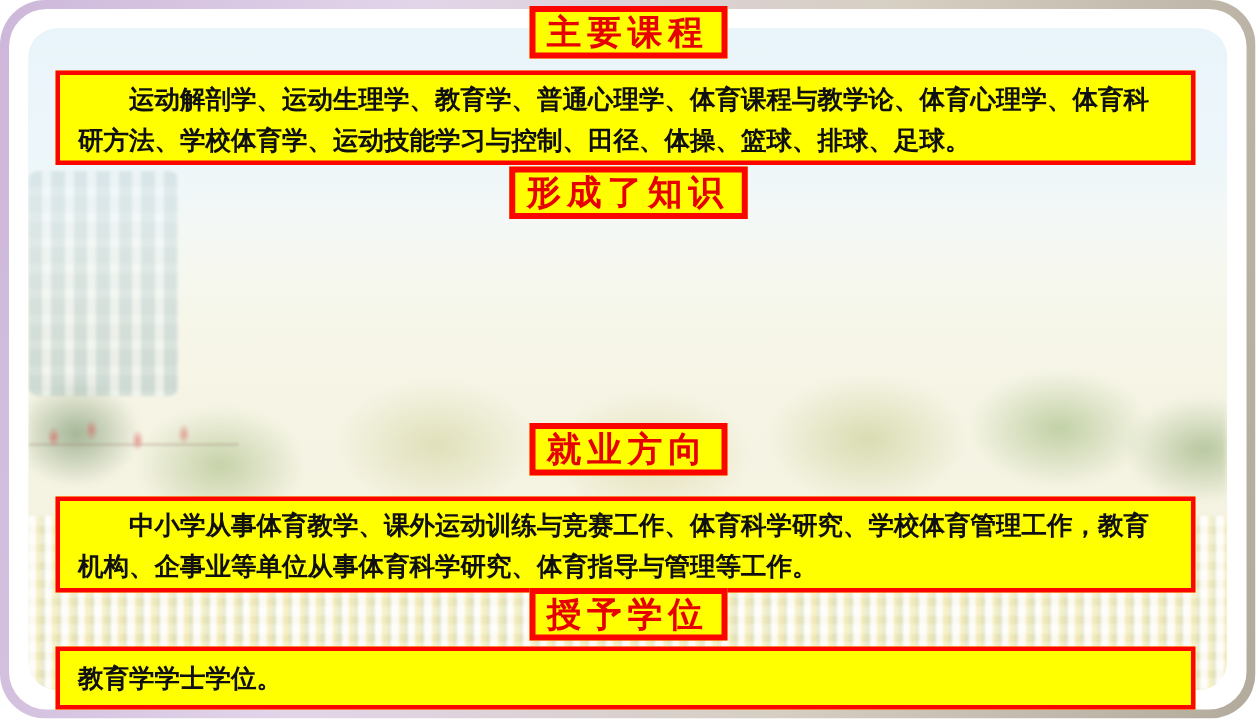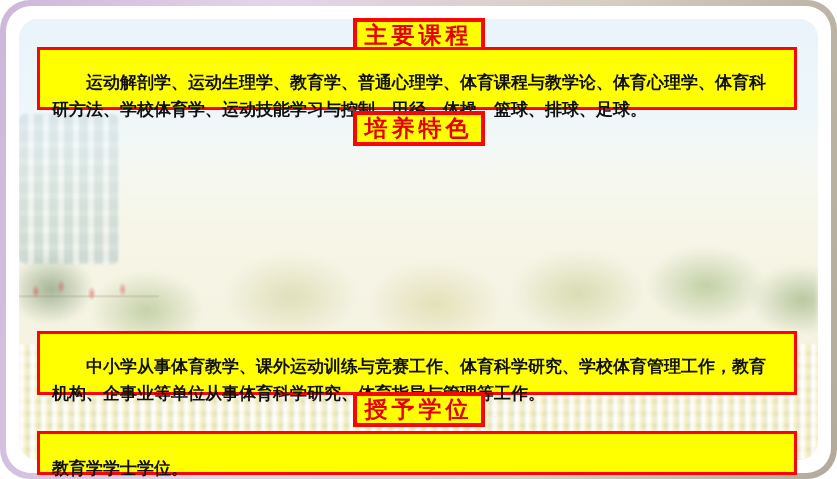--- a/index.html
+++ b/index.html
@@ -42,48 +42,49 @@
     background:linear-gradient(180deg,rgba(255,255,255,.5) 0%,rgba(255,255,255,.55) 28%,rgba(255,255,255,.3) 55%,rgba(255,255,255,.12) 100%);}
 
   .content{position:absolute;inset:0;}
   .badge{position:absolute;left:50%;transform:translateX(-50%);
          background:#ffff00;border:4px solid #fb0500;color:#e60000;
          font-size:23px;font-weight:bold;letter-spacing:4px;line-height:27px;
          padding:0 8px;white-space:nowrap;box-sizing:border-box;}
   .box{position:absolute;left:37px;width:760px;box-sizing:border-box;
        background:#ffff00;border:3px solid #fb0500;
        color:#101010;font-size:17px;line-height:27px;font-weight:600;
-       padding:19px 12px;}
+       padding:3px 12px;}
   .box p{margin:0;text-indent:2em;}
   .box.center p{text-indent:0;text-align:left;line-height:32px;}
 </style>
 </head>
 <body>
 
 <div class="slide">
   <div class="frame">
     <div class="rim">
       <div class="photo">
         <div class="bg-building"></div>
         <div class="bg-trees"></div>
         <div class="bg-flags"></div>
         <div class="bg-crowd"></div>
         <div class="bg-fade"></div>
       </div>
     </div>
   </div>
 
   <div class="content">
-    <div class="badge" style="top:18px">主要课程</div>
+    <div class="badge" style="top:4px">主要课程</div>
     <div class="box" style="top:47px;height:63px">
       <p>运动解剖学、运动生理学、教育学、普通心理学、体育课程与教学论、体育心理学、体育科研方法、学校体育学、运动技能学习与控制、田径、体操、篮球、排球、足球。</p>
     </div>
 
-    <div class="badge" style="top:111px">培养特色</div>
+    <div class="badge" style="top:111px">形成了知识</div>
 
+    <div class="badge" style="top:282px">就业方向</div>
     <div class="box" style="top:331px;height:64px">
       <p>中小学从事体育教学、课外运动训练与竞赛工作、体育科学研究、学校体育管理工作，教育机构、企事业等单位从事体育科学研究、体育指导与管理等工作。</p>
     </div>
 
     <div class="badge" style="top:392px">授予学位</div>
     <div class="box center" style="top:431px;height:42px">
       <p>教育学学士学位。</p>
     </div>
   </div>
 </div>

